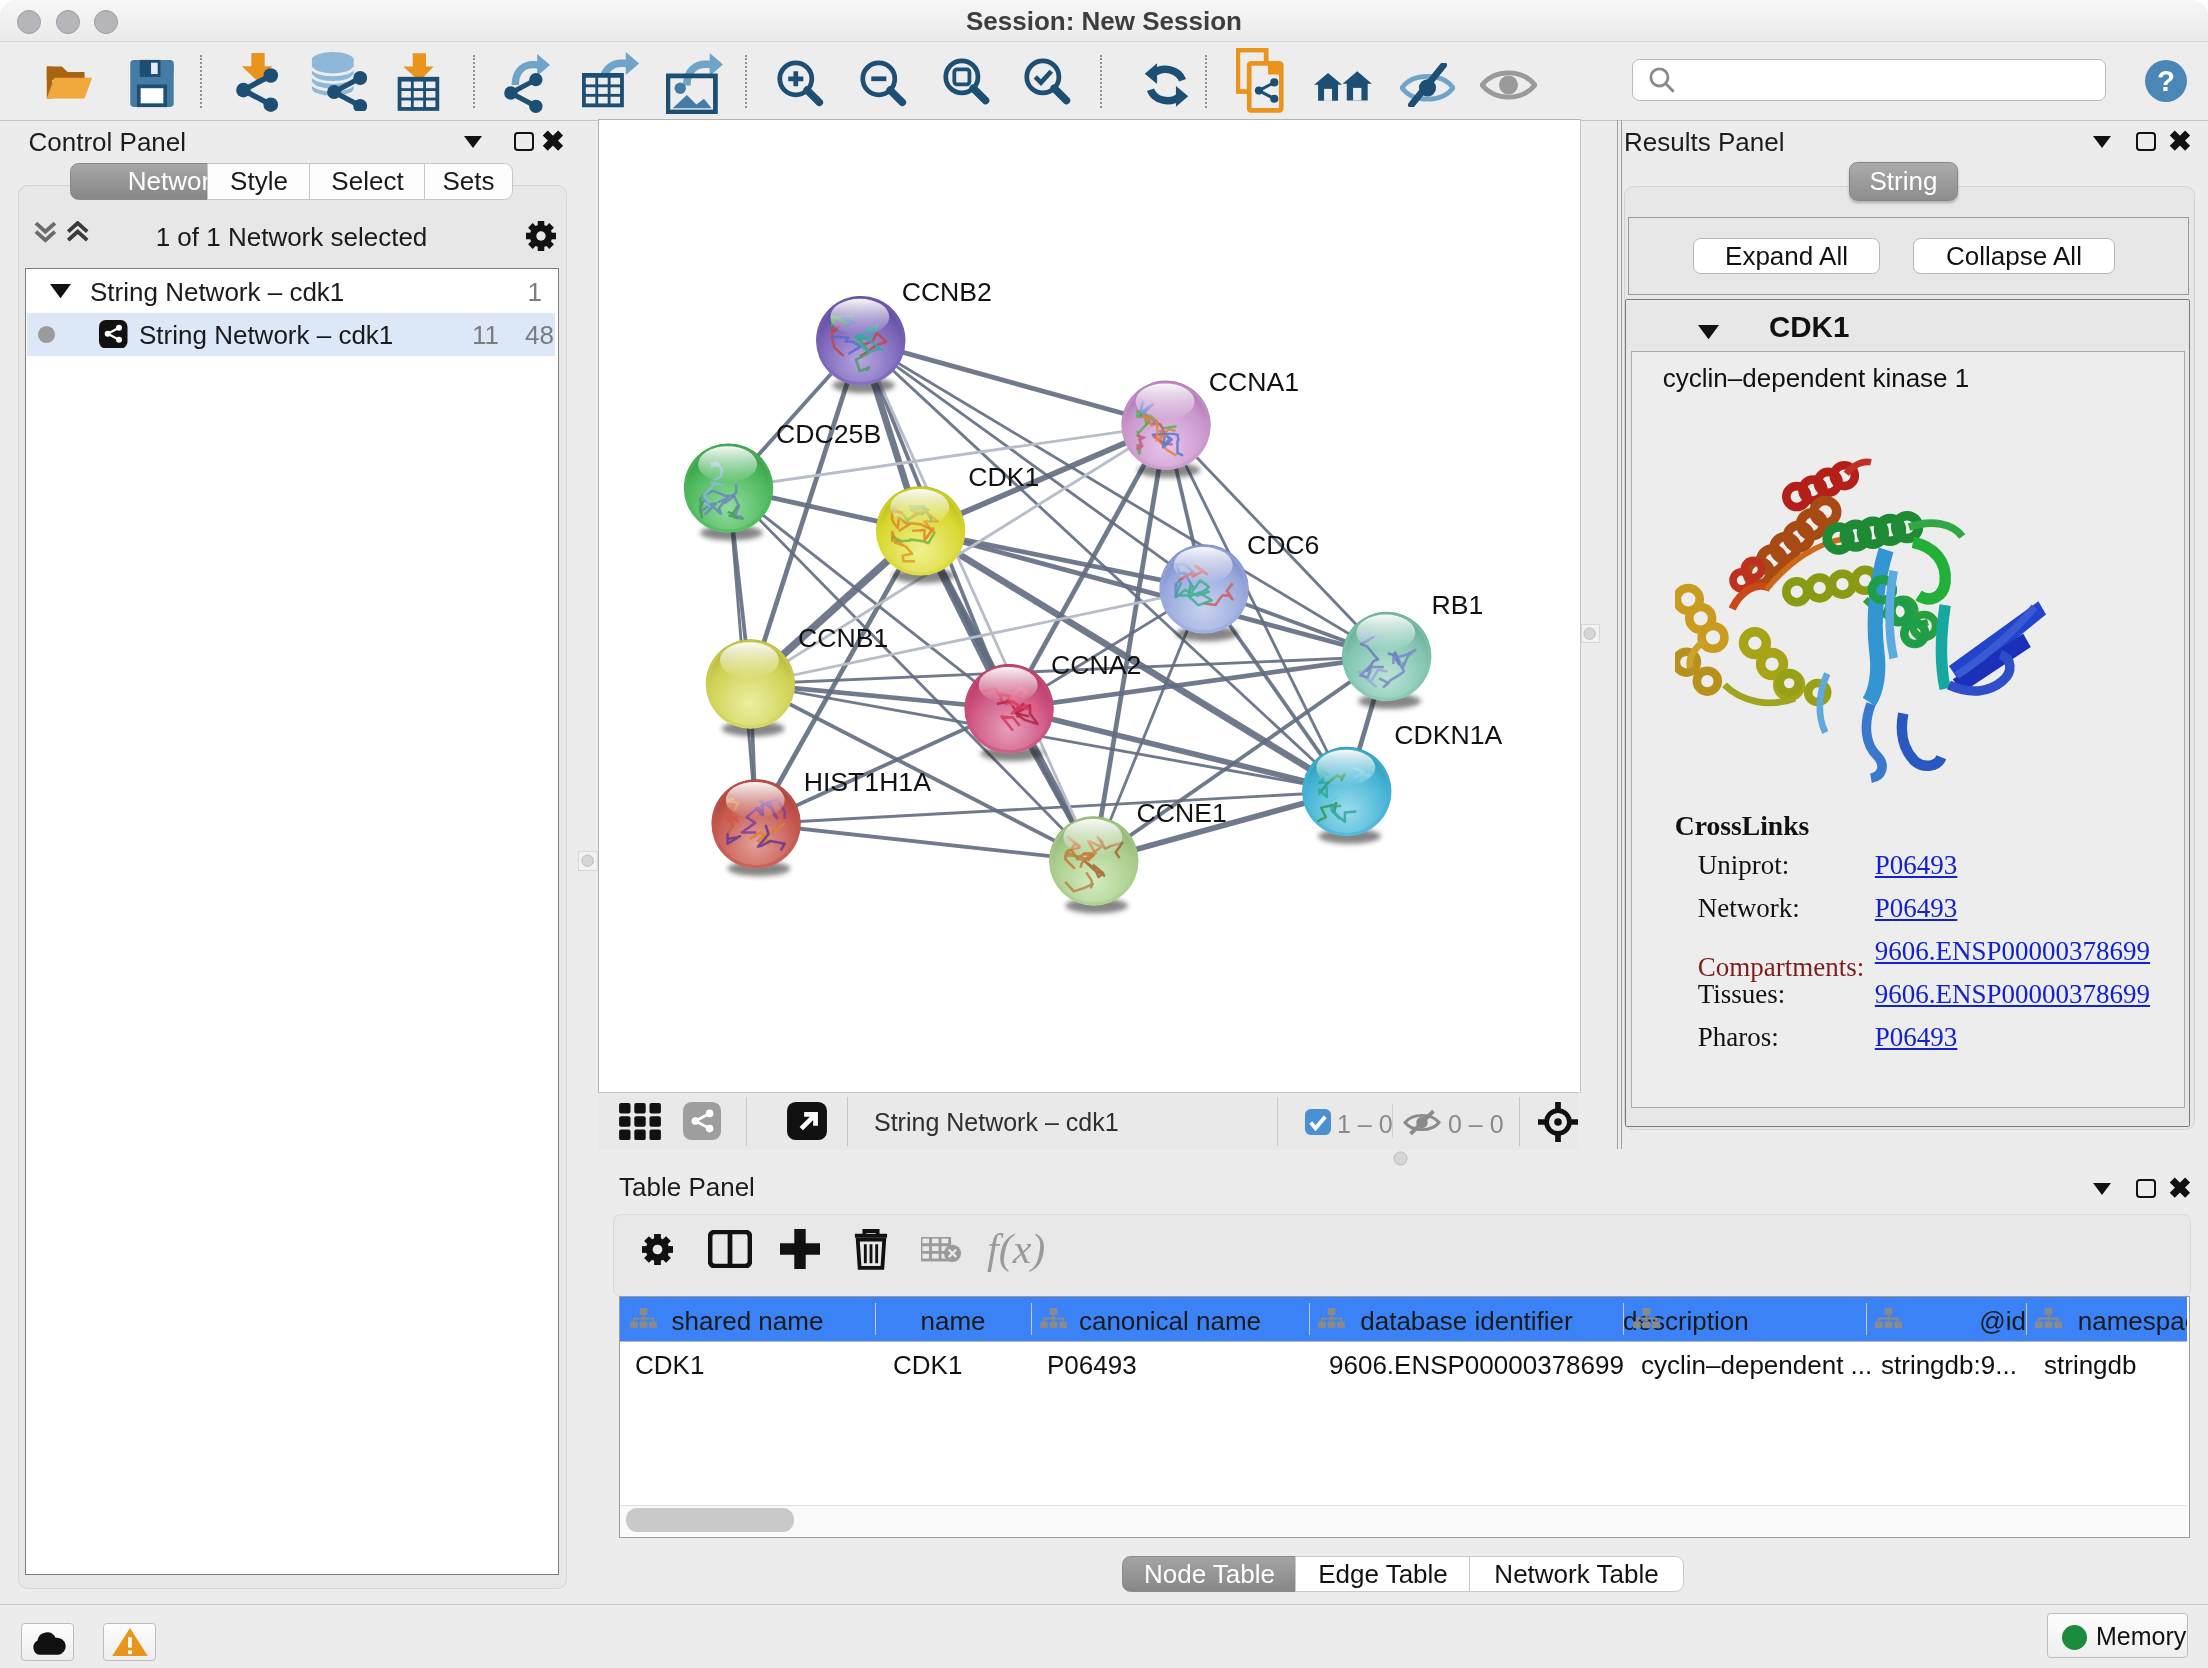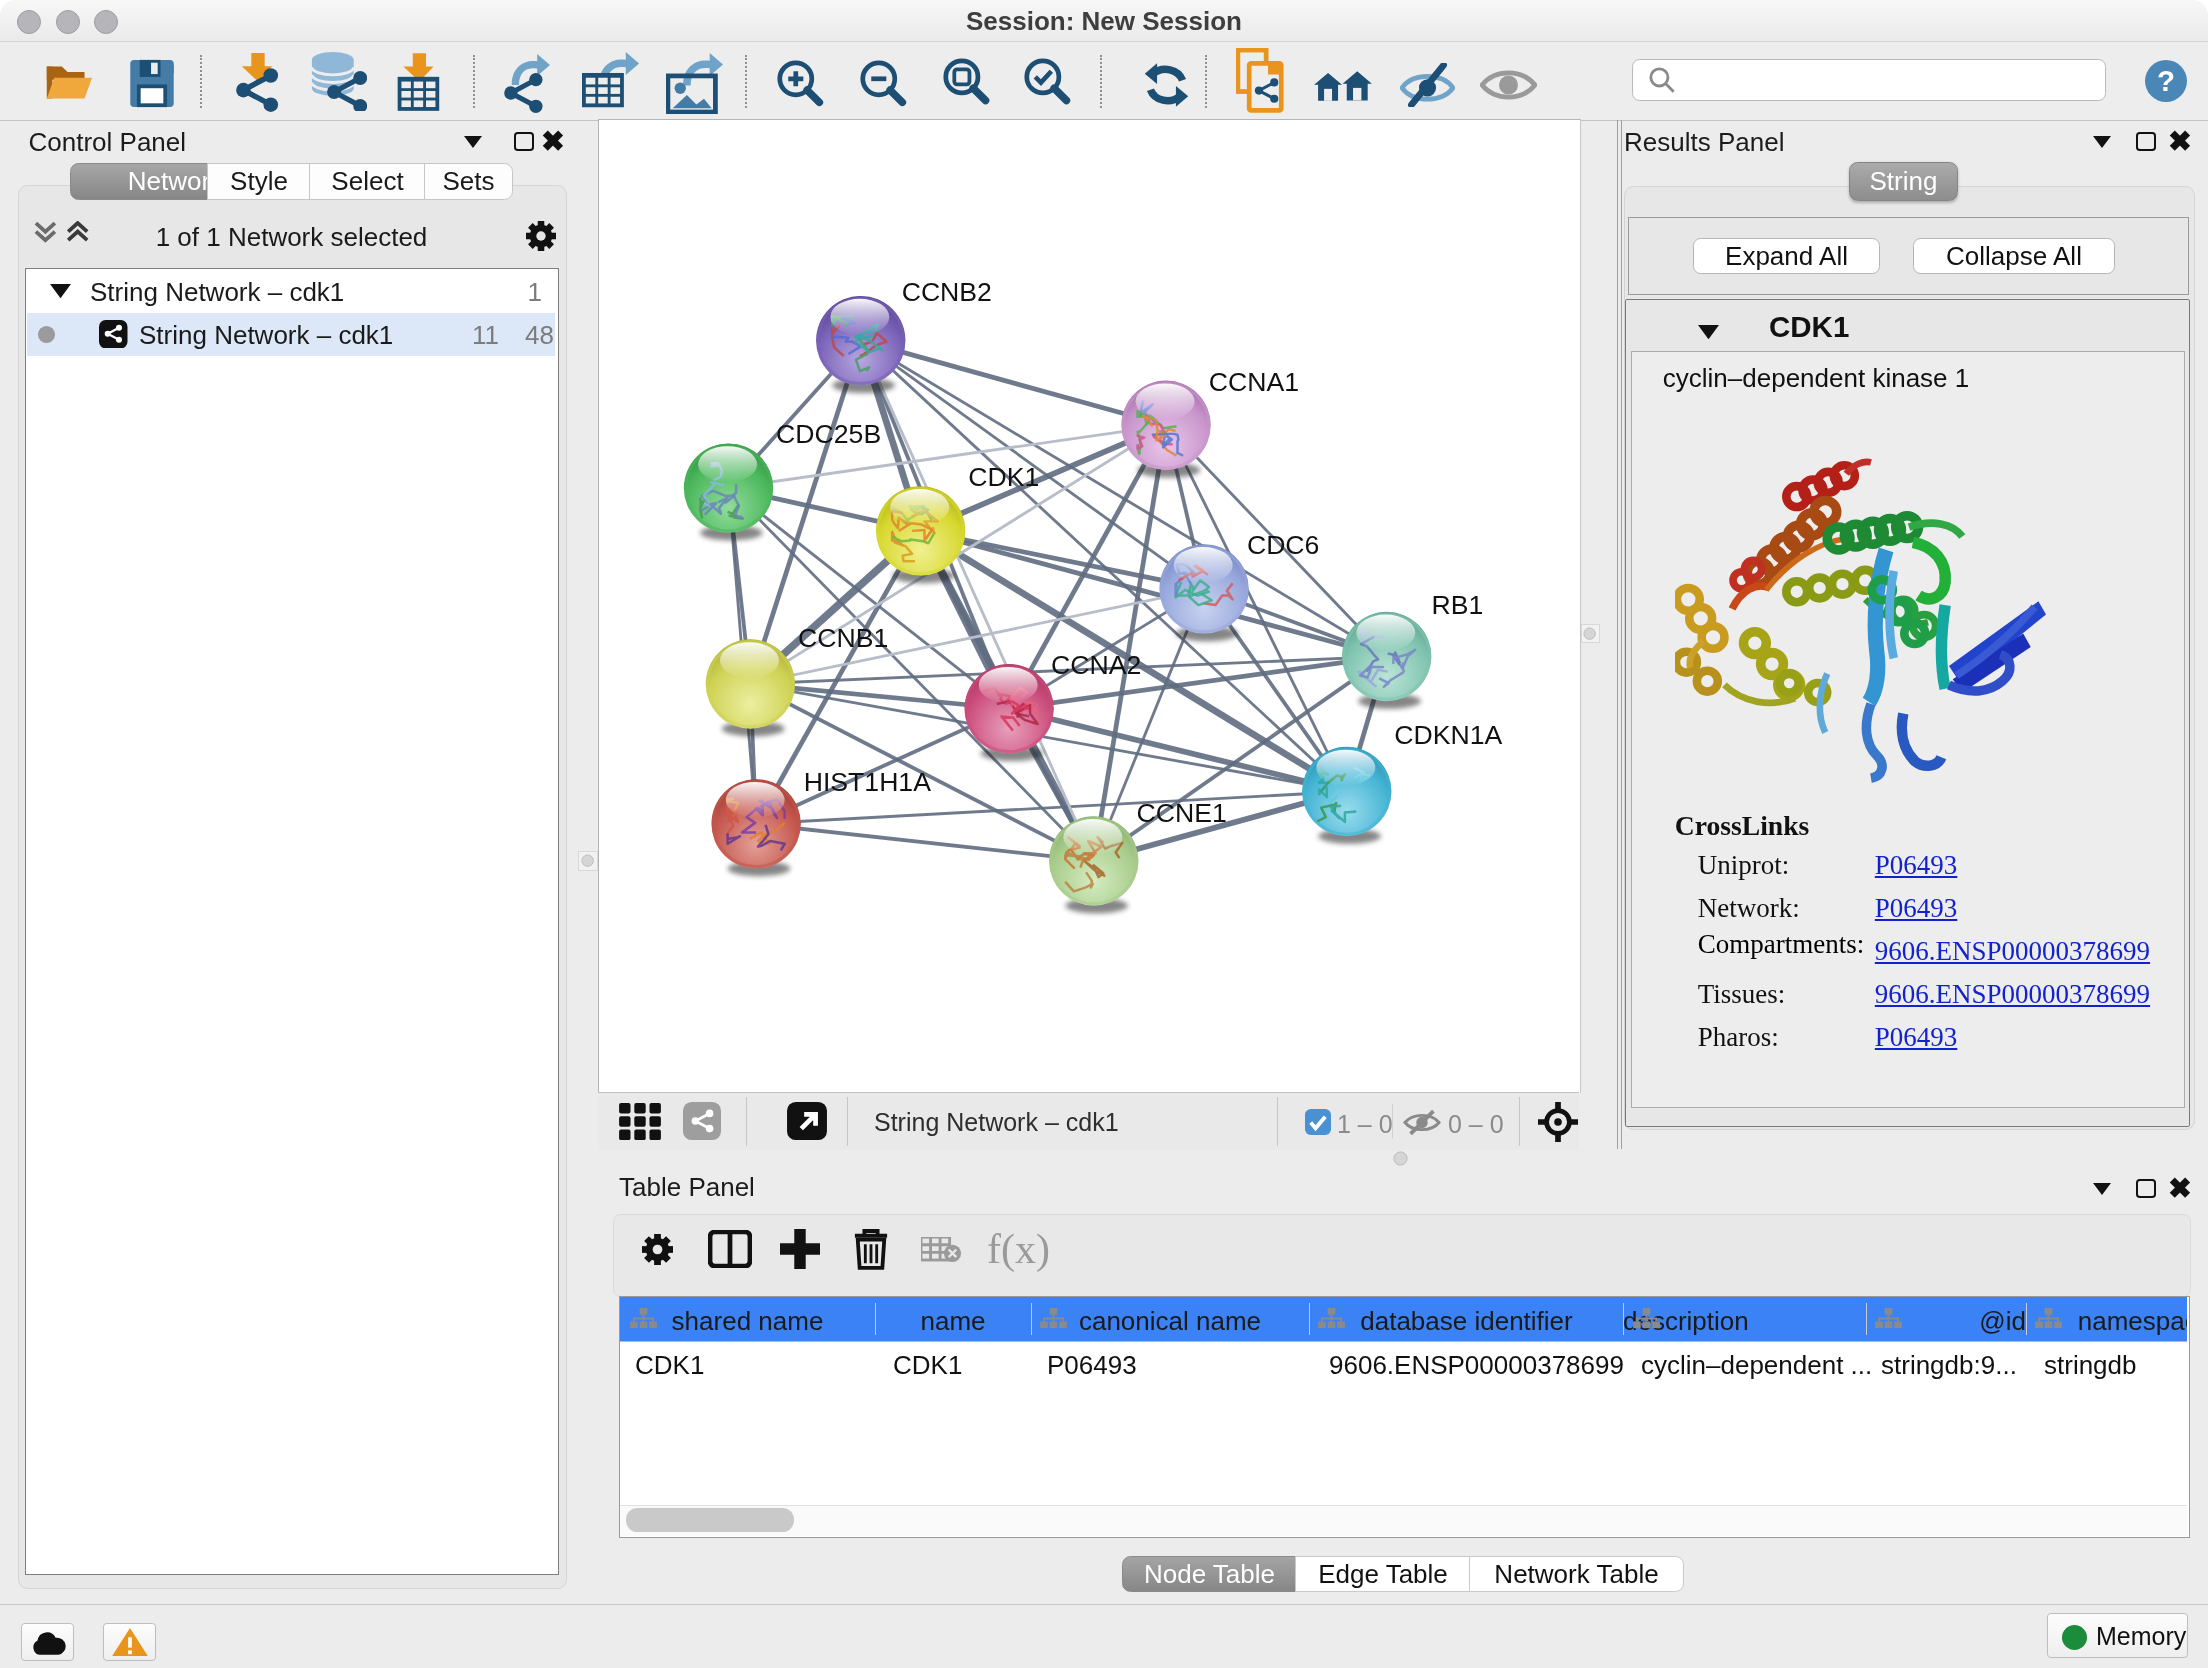--- a/index.html
+++ b/index.html
@@ -647,21 +647,21 @@
           <path d="M288 250 C310 260 330 258 344 246 C356 236 354 222 342 218" fill="none" stroke="#2f4ec8" stroke-width="10"></path>
           <path d="M206 270 C198 292 200 312 212 324 C222 334 218 346 206 348" fill="none" stroke="#3a78cc" stroke-width="10"></path>
           <path d="M240 280 C236 300 240 318 252 330 C262 338 276 336 280 326" fill="none" stroke="#2858c0" stroke-width="11"></path>
           <path d="M160 238 C150 260 150 284 158 300" fill="none" stroke="#60a8d8" stroke-width="7"></path>
         </svg>
         <div class="serif" style="position:absolute;left:43px;top:458px;font-size:27.6px;font-weight:700;color:#111">CrossLinks</div>
         <div class="serif" style="position:absolute;left:66px;top:498px;font-size:27px;color:#111">Uniprot:</div>
         <div class="serif link" style="position:absolute;left:243px;top:498px;font-size:27px">P06493</div>
         <div class="serif" style="position:absolute;left:66px;top:541px;font-size:27px;color:#111">Network:</div>
         <div class="serif link" style="position:absolute;left:243px;top:541px;font-size:27px">P06493</div>
-        <div class="serif" style="position:absolute;left:66px;top:577px;font-size:27px;color:#000000">Compartments:</div>
+        <div class="serif" style="position:absolute;left:66px;top:600px;font-size:27px;color:#7f1d1d">Compartments:</div>
         <div class="serif link" style="position:absolute;left:243px;top:584px;font-size:27px">9606.ENSP00000378699</div>
         <div class="serif" style="position:absolute;left:66px;top:627px;font-size:27px;color:#111">Tissues:</div>
         <div class="serif link" style="position:absolute;left:243px;top:627px;font-size:27px">9606.ENSP00000378699</div>
         <div class="serif" style="position:absolute;left:66px;top:670px;font-size:27px;color:#111">Pharos:</div>
         <div class="serif link" style="position:absolute;left:243px;top:670px;font-size:27px">P06493</div>
       </div>
     </div>
 <div class="phead" style="position:absolute;left:619px;top:1172px">Table Panel</div>
     <div class="parr" style="left:2093px;top:1183px"></div>
     <div class="pbox" style="left:2136px;top:1179px"></div>
@@ -690,21 +690,21 @@
       <path d="M2 8 h34 M12 8 v-5 h14 v5" stroke="#111" stroke-width="4" fill="none"></path>
       <path d="M5 12 h28 l-2 30 h-24z" fill="none" stroke="#111" stroke-width="4"></path>
       <path d="M13 17 v20 M19 17 v20 M25 17 v20" stroke="#111" stroke-width="3"></path>
     </svg>
     <svg width="42" height="25" style="position:absolute;left:921px;top:1237px" viewBox="0 0 44 26">
       <rect x="0" y="0" width="30" height="24" fill="none" stroke="#9a9a9a" stroke-width="3"></rect>
       <path d="M0 8 h30 M0 16 h30 M10 0 v24 M20 0 v24" stroke="#9a9a9a" stroke-width="3"></path>
       <circle cx="33" cy="17" r="9" fill="#9a9a9a"></circle>
       <path d="M29 13 l8 8 M37 13 l-8 8" stroke="#e8e8e8" stroke-width="2.5"></path>
     </svg>
-    <div class="serif" style="position:absolute;left:987px;top:1225px;font-size:42px;color:#9a9a9a">f(x)</div>
+    <div class="serif" style="position:absolute;left:987px;top:1225px;font-size:42px;font-style:italic;color:#9a9a9a">f(x)</div>
     <div style="position:absolute;left:619px;top:1296px;width:1569px;height:240px;background:#fff;border:1px solid #9a9a9a"></div>
     <div style="position:absolute;left:620px;top:1297px;width:1567px;height:44px;background:#3b82f6;border-bottom:1px solid #b9b9b9;overflow:hidden">
       <div style="position:absolute;left:0px;top:8.6px;width:255px;text-align:center;font-size:26px;color:#1a1a1a;white-space:nowrap">shared name</div>
       <svg width="27" height="23" style="position:absolute;left:9.5px;top:10.5px" viewBox="0 0 28 24">
         <rect x="10" y="0" width="8" height="7" fill="#8a8a8a"></rect>
         <rect x="0" y="14" width="8" height="7" fill="#8a8a8a"></rect>
         <rect x="10" y="14" width="8" height="7" fill="#8a8a8a"></rect>
         <rect x="20" y="14" width="8" height="7" fill="#8a8a8a"></rect>
         <path d="M14 7 v4 M4 14 v-3 h20 v3 M14 11 v3" stroke="#8a8a8a" stroke-width="2" fill="none"></path>
       </svg>

